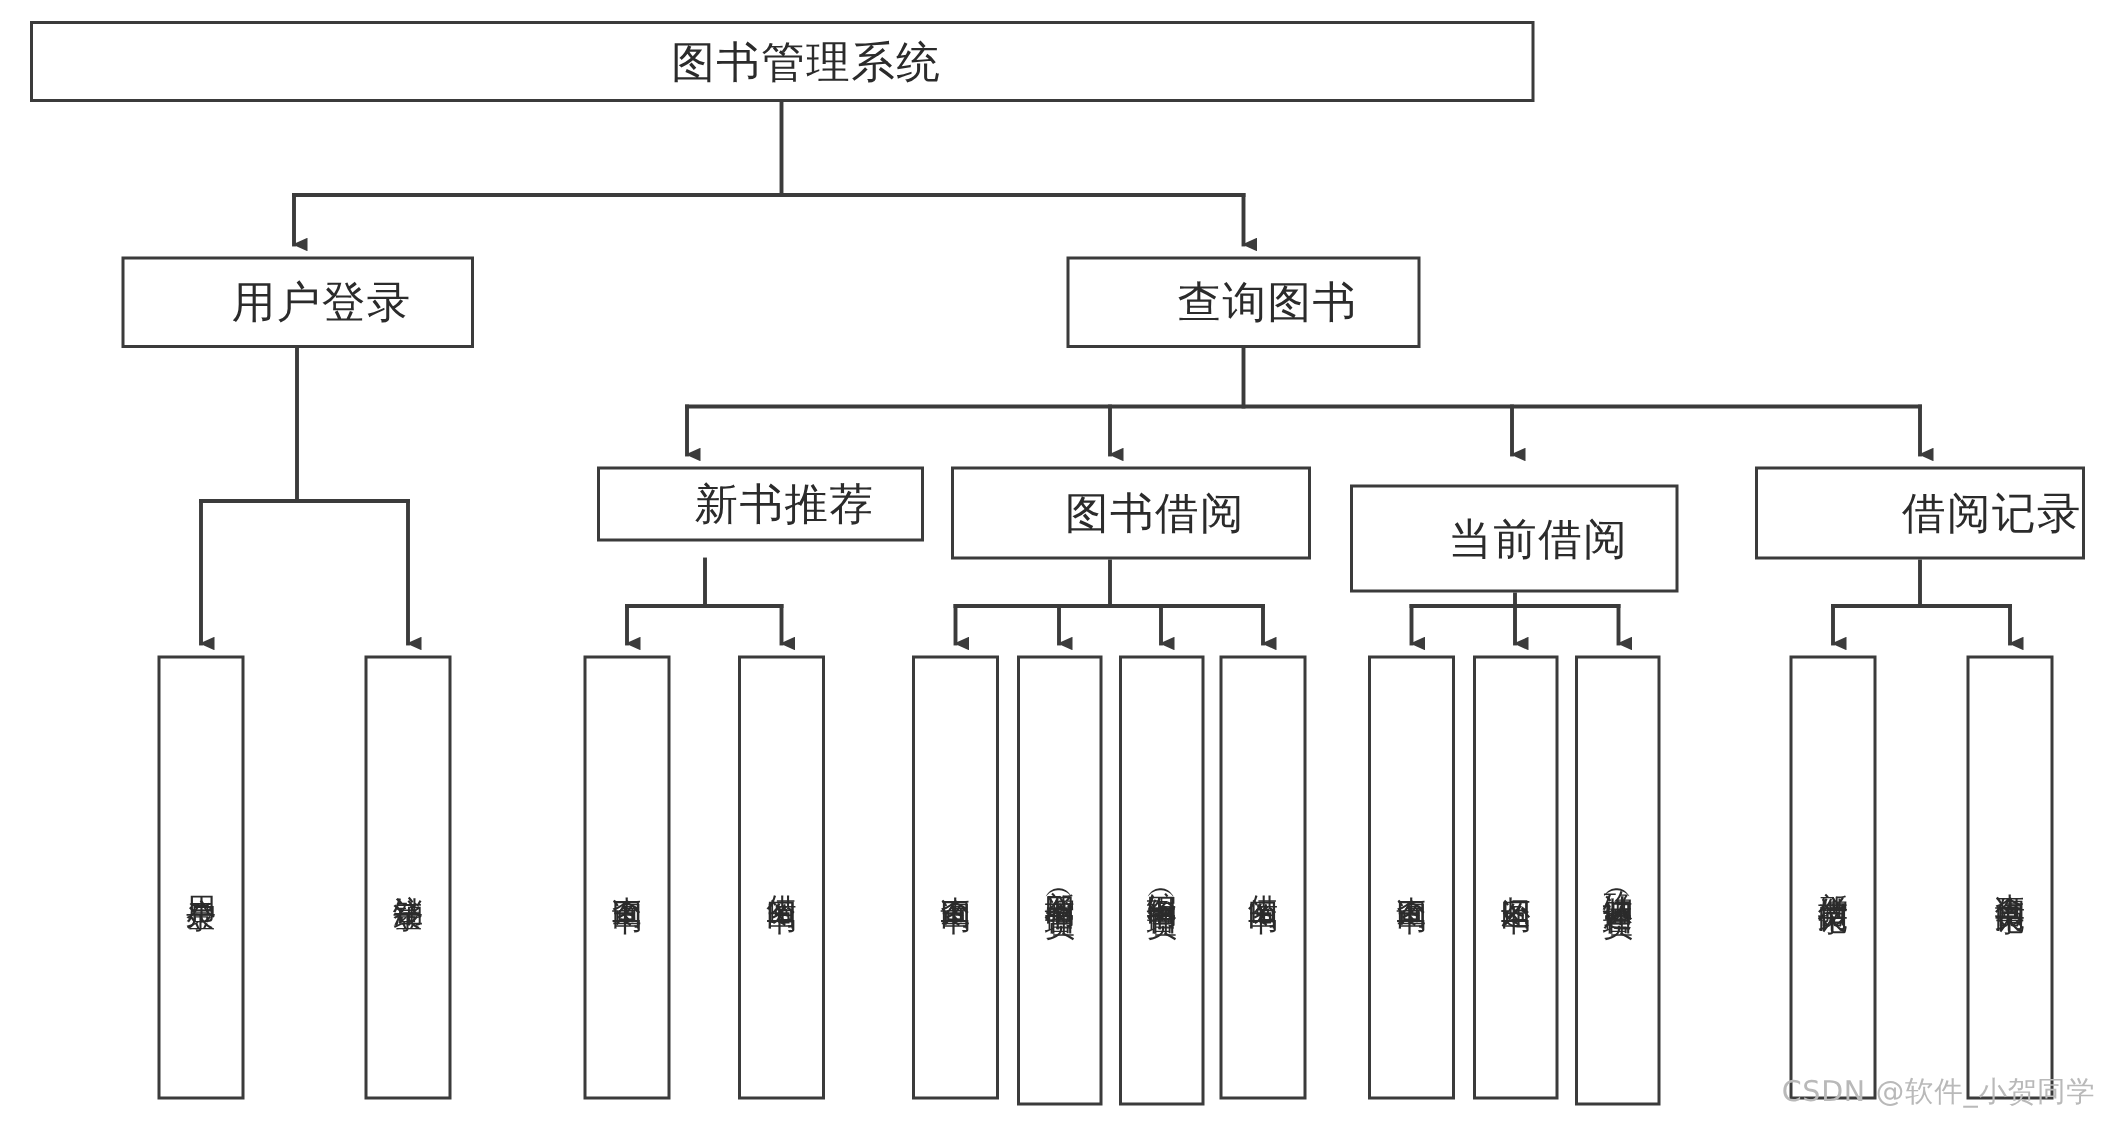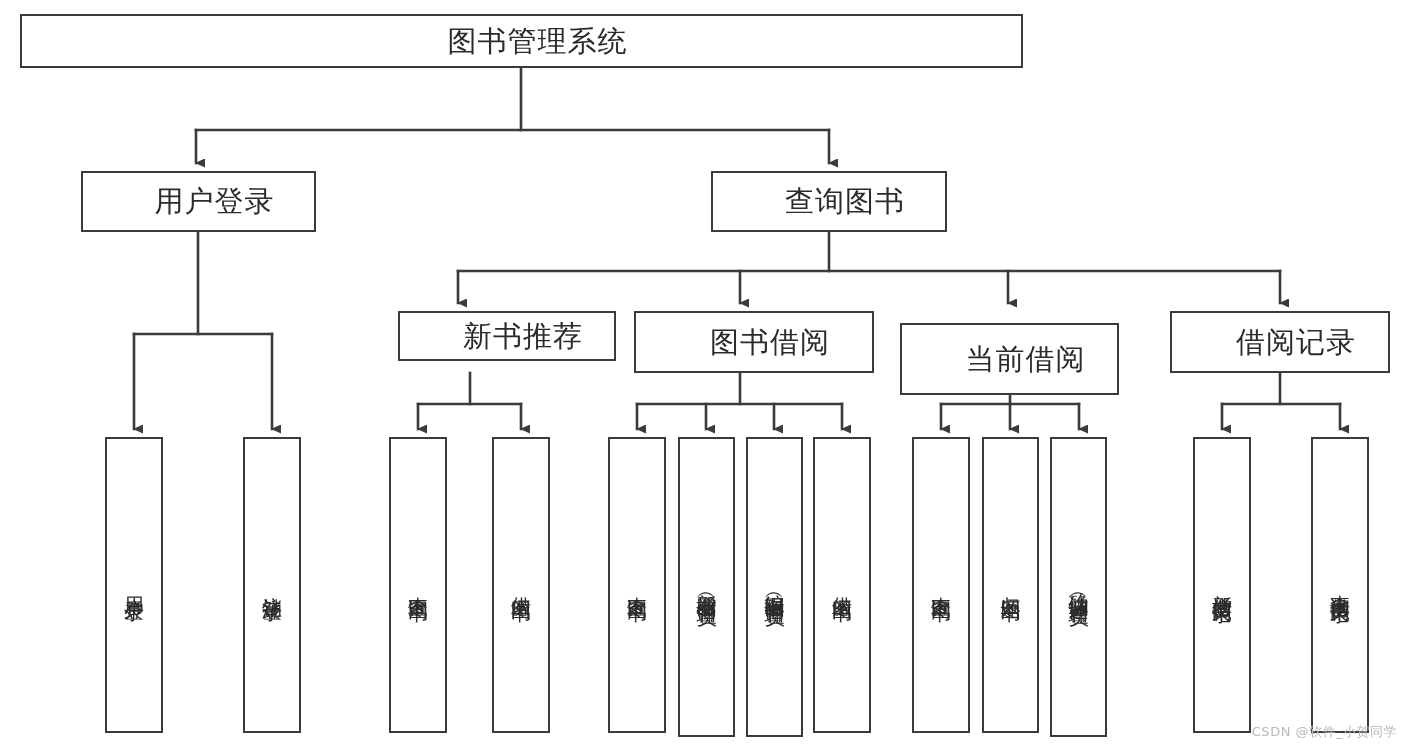--- a/index.html
+++ b/index.html
@@ -57,21 +57,21 @@
     text-orientation: upright;
     white-space: nowrap;
   }
   .node .label {
     display: block;
   }
   #watermark {
     position: absolute;
     right: 8px;
     bottom: 6px;
-    font-size: 13px;
+    font-size: 19px;
     color: #b9b9b9;
     letter-spacing: 0.5px;
     white-space: nowrap;
     user-select: none;
   }
 </style>
 </head>
 <body>
 
 <div id="diagram-root">
@@ -140,21 +140,21 @@
 
   <div class="node horizontal" style="left:362px; top:311px; width:218px; height:50px;margin-left:36px;">
     <span class="label">新书推荐</span>
   </div>
   <div class="node horizontal" style="left:634px; top:311px; width:240px; height:62px;">
     <span class="label">图书借阅</span>
   </div>
   <div class="node horizontal" style="left:900px; top:311px; width:219px; height:72px;margin-top:12px;">
     <span class="label">当前借阅</span>
   </div>
-  <div class="node horizontal" style="left:1170px; top:311px; width:220px; height:62px;">
+  <div class="node horizontal" style="left:1170px; top:311px; width:220px; height:62px;justify-content:flex-end;">
     <span class="label">借阅记录</span>
   </div>
 
   <div class="node vertical" style="left:105px; top:437px; width:58px; height:296px;">
     <span class="label">用户登录</span>
   </div>
   <div class="node vertical" style="left:243px; top:437px; width:58px; height:296px;">
     <span class="label">注销登录</span>
   </div>
 

